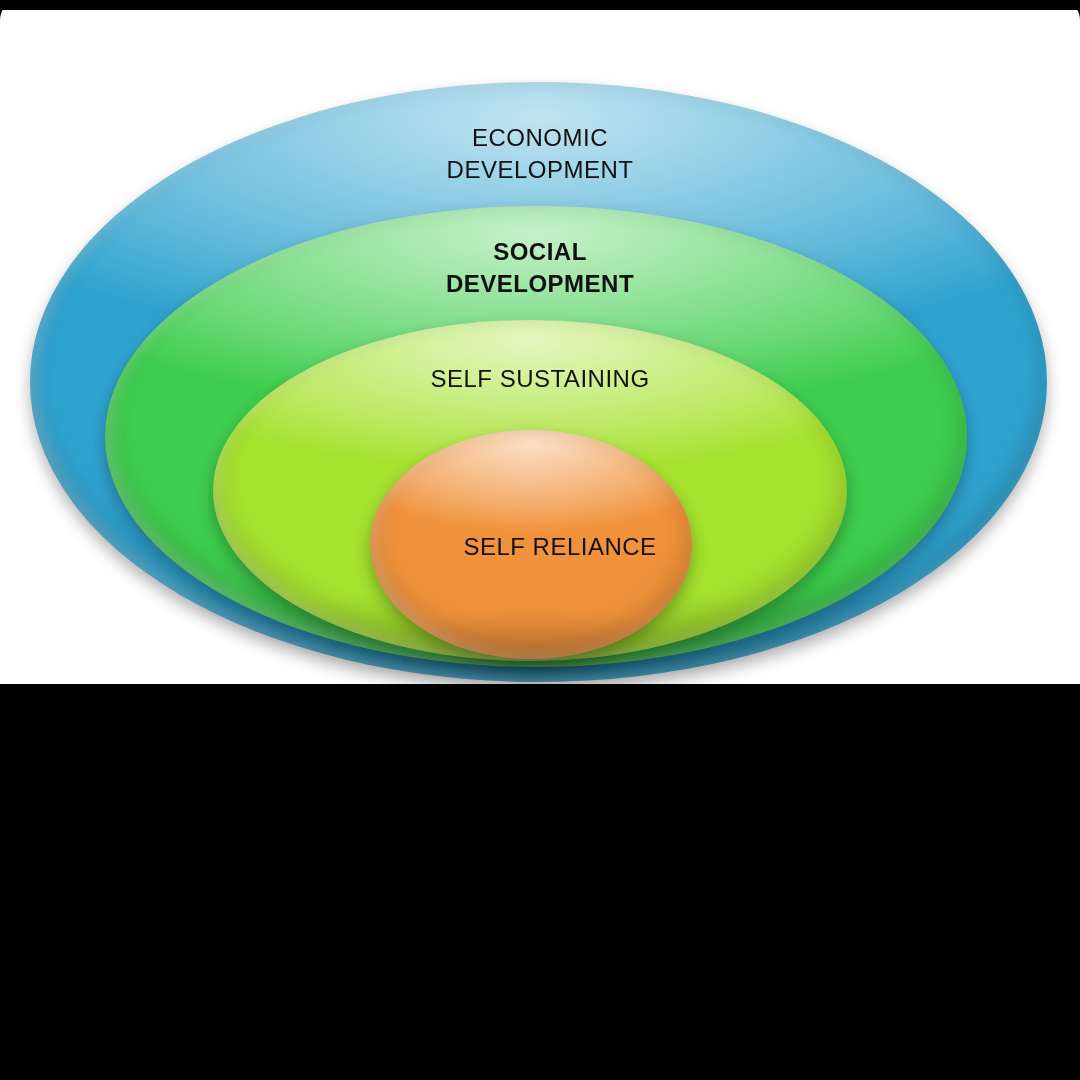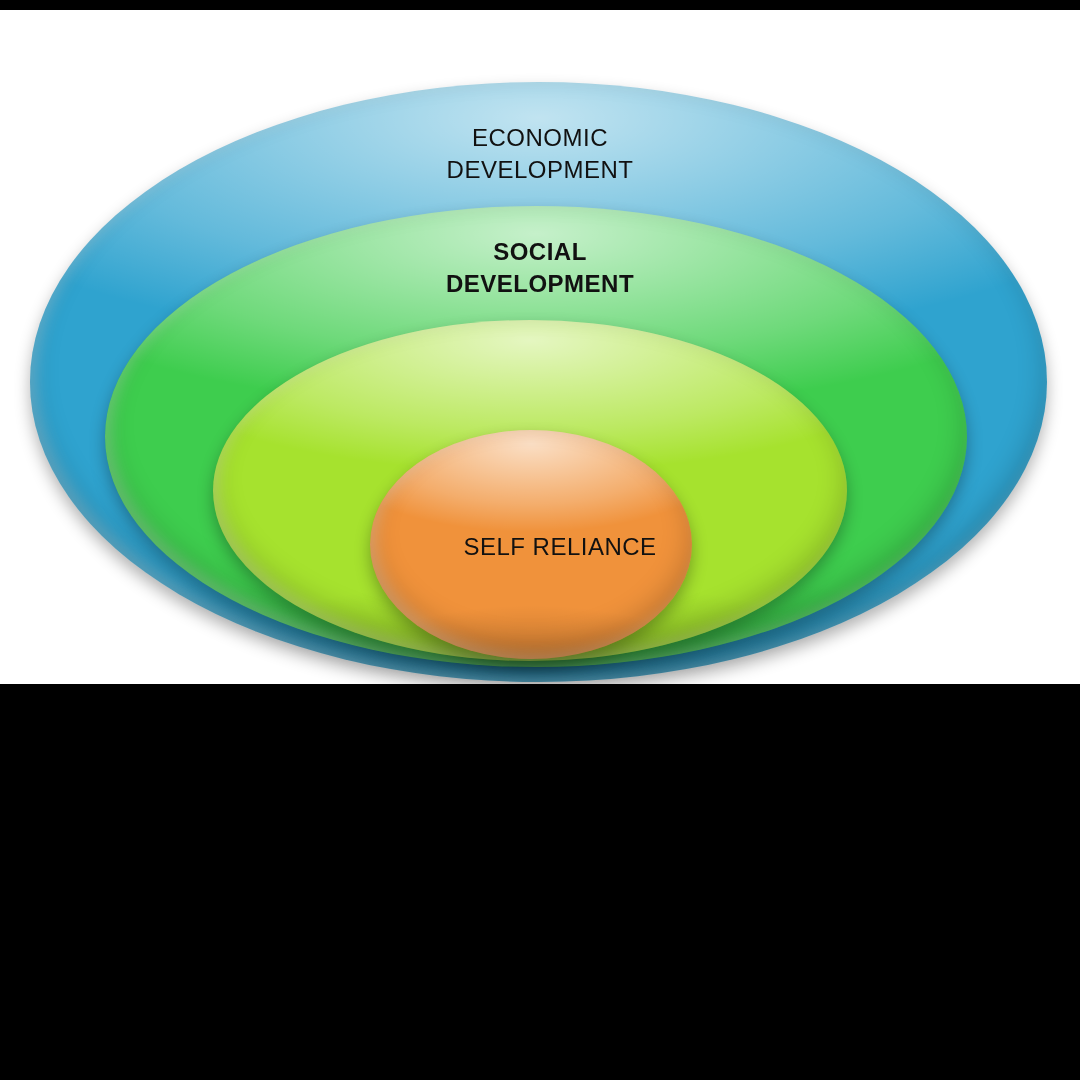--- a/index.html
+++ b/index.html
@@ -7,20 +7,21 @@
     padding: 0;
     background: #000;
   }
   .canvas {
     position: relative;
     width: 1080px;
     height: 1080px;
     background: #000;
     overflow: hidden;
     font-family: "Liberation Sans", sans-serif;
+    border-radius: 20px;
   }
   .white-area {
     position: absolute;
     left: 0;
     top: 10px;
     width: 1080px;
     height: 674px;
     background: #ffffff;
   }
   .ellipse {
@@ -79,16 +80,17 @@
   <div class="ellipse ellipse-lime" style="--c: #A6E22E;"></div>
 
   <div class="ellipse ellipse-orange" style="--c: #F0923B;"></div>
 
   <div class="layer-label label-economic">ECONOMIC
 DEVELOPMENT</div>
 
   <div class="layer-label label-social">SOCIAL
 DEVELOPMENT</div>
 
+  <div class="layer-label label-sustain">SELF SUSTAINING</div>
 
   <div class="layer-label label-reliance">SELF RELIANCE</div>
 
 </div>
 
 </body></html>

